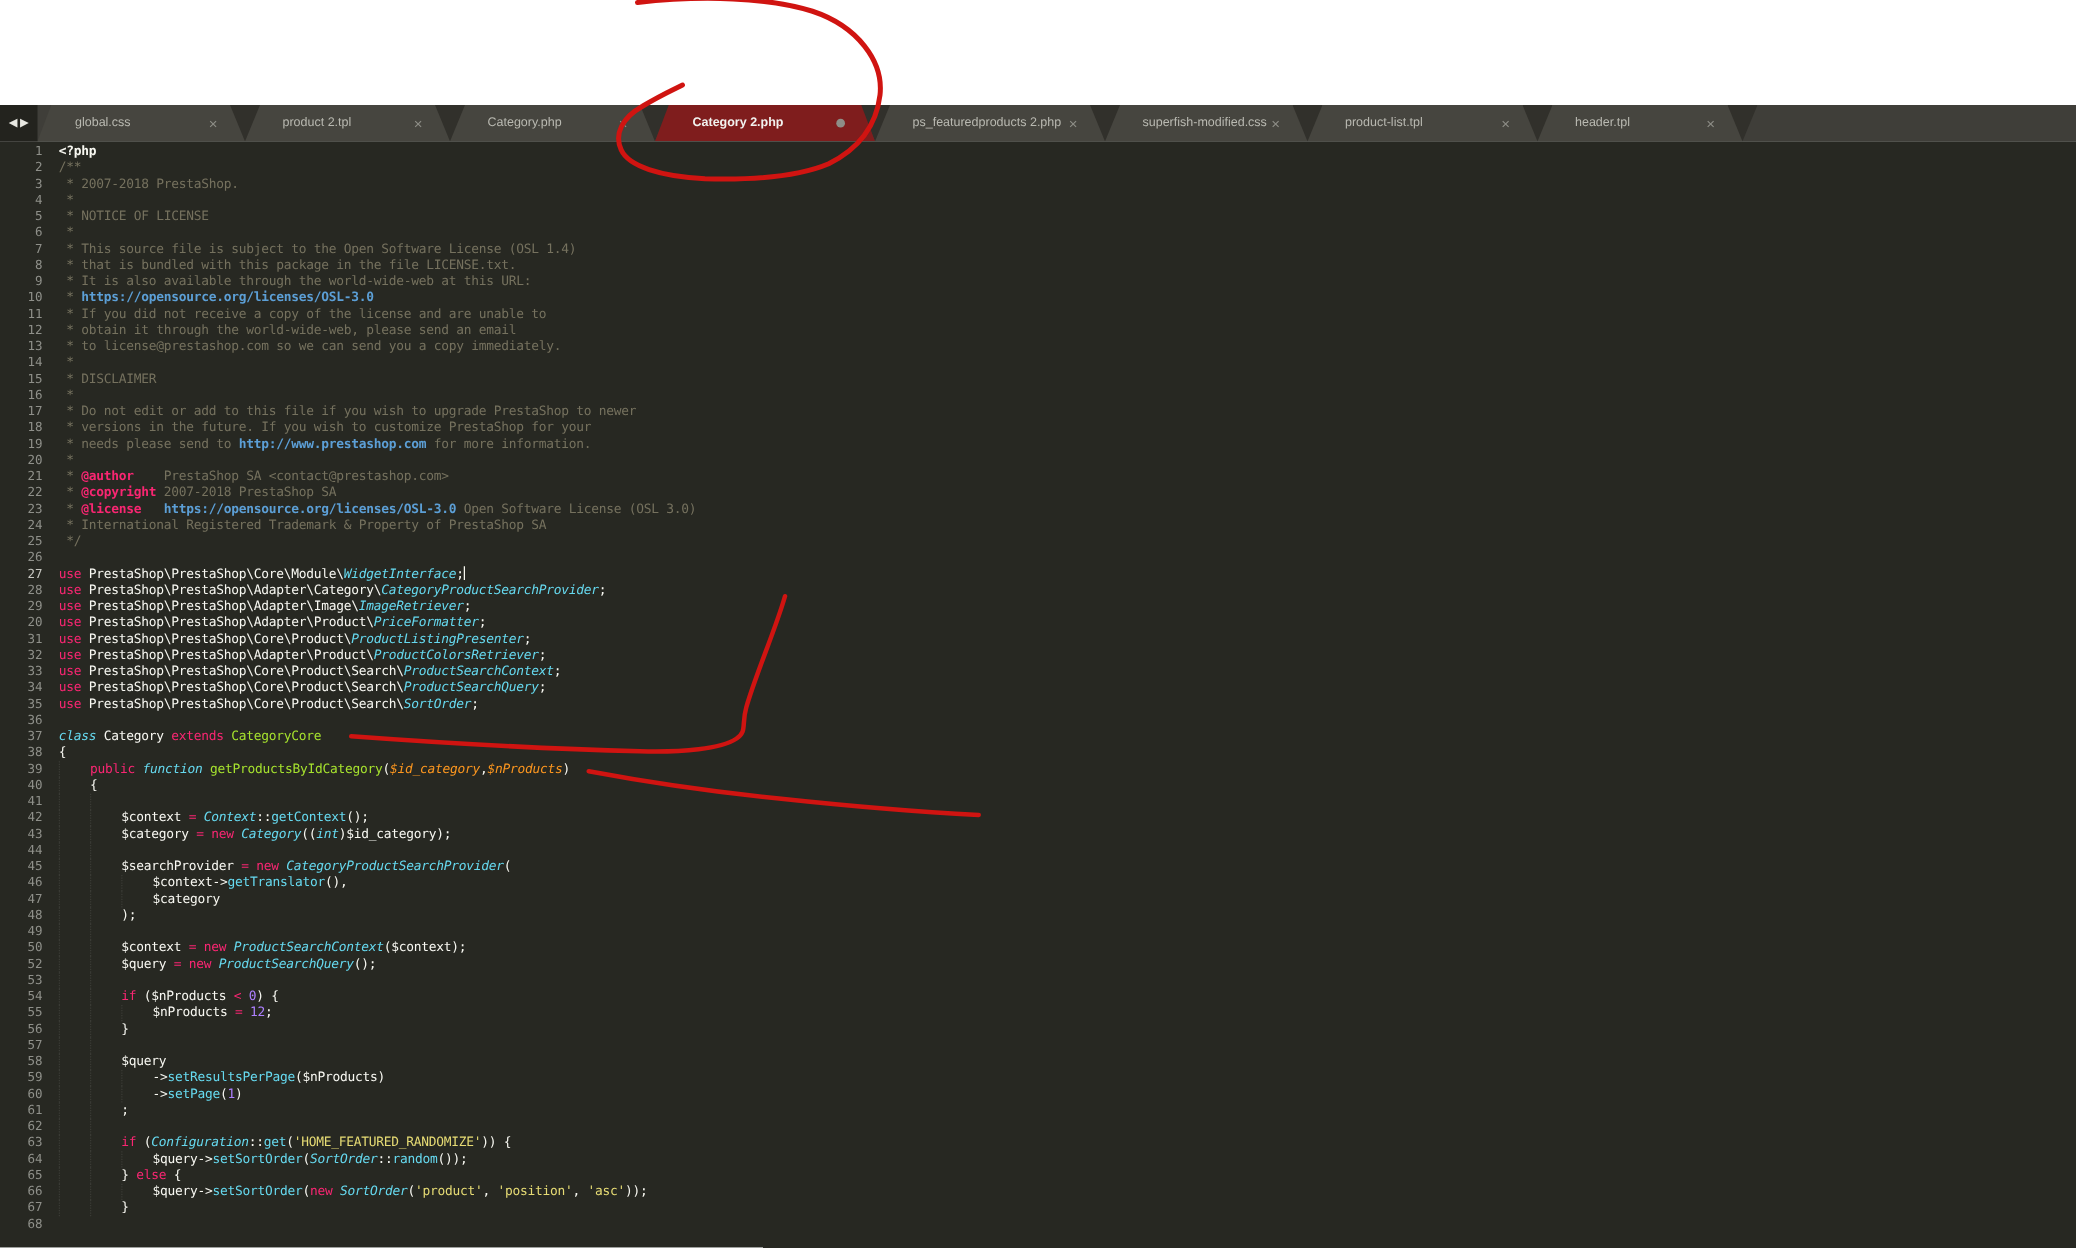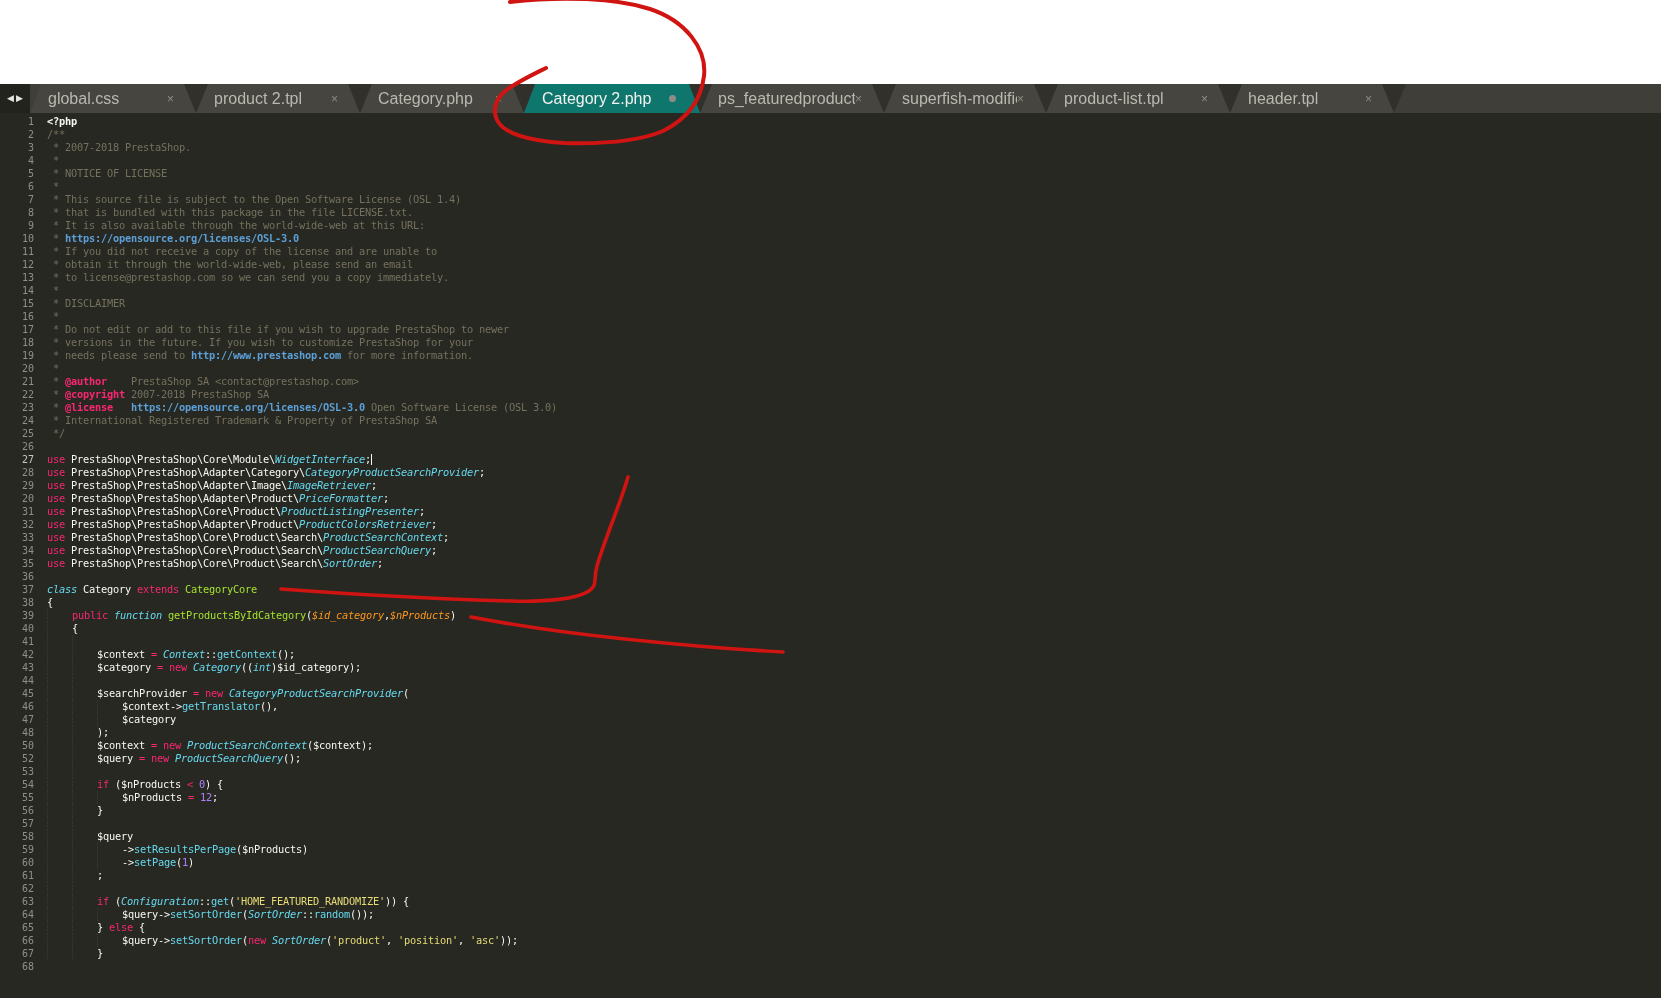--- a/index.html
+++ b/index.html
@@ -6,25 +6,25 @@
   #stage{position:relative;width:1661px;height:998px;font-family:"Liberation Sans",sans-serif;}
   
   #top-band{position:absolute;left:0;top:0;width:1661px;height:84px;background:#ffffff;}
   
   #tabbar{position:absolute;left:0;top:84px;width:1661px;height:29px;background:#3f3e39;}
   #tab-scroll{position:absolute;left:0;top:0;width:30px;height:29px;background:#23231e;display:flex;align-items:center;justify-content:center;gap:2px;z-index:4;}
   #tab-scroll span{color:#e8e8e2;font-size:9px;line-height:1;cursor:default;}
   .tab{position:absolute;top:0;height:29px;background:#46453f;z-index:1;
        clip-path:polygon(11px 0, calc(100% - 11px) 0, 100% 100%, 0 100%);
        display:flex;align-items:center;}
-  .tab .tab-label{color:#b9b9b1;font-size:16px;padding-left:18px;white-space:nowrap;
+  .tab .tab-label{color:#b9b9b1;font-size:10px;padding-left:30px;white-space:nowrap;
        overflow:hidden;flex:1 1 auto;}
   .tab .tab-close{color:#8e8e87;font-size:12px;margin-right:22px;line-height:1;}
   .tab .tab-dot{width:7px;height:7px;border-radius:50%;background:#8e8e87;margin-right:24px;flex:0 0 auto;}
-  .tab.active{background:#0f766e;z-index:3;}
+  .tab.active{background:#7f1d1d;z-index:3;font-weight:bold;}
   .tab.active .tab-label{color:#f2f2ef;}
   .wedge{position:absolute;top:0;width:24px;height:29px;background:#31302b;z-index:2;
        clip-path:polygon(0 0,100% 0,50% 100%);}
   
   #editor{position:absolute;left:0;top:113px;width:1661px;height:885px;background:#272822;
        font-family:"DejaVu Sans Mono","Liberation Mono",monospace;font-size:10.3px;letter-spacing:-0.2px;}
   #code-area{position:absolute;left:0;top:2px;width:100%;}
   .row{display:flex;height:13px;line-height:13px;white-space:pre;}
   .gut{flex:0 0 34px;text-align:right;color:#8f908a;font-size:10px;letter-spacing:0;}
   .code{margin-left:13px;}
@@ -147,20 +147,21 @@
         <div class="row"><span class="gut">39</span><span class="code"><span class="g"></span><span class="t-kw">public</span><span class="t-pl"> </span><span class="t-cl">function</span><span class="t-pl"> </span><span class="t-fn">getProductsByIdCategory</span><span class="t-pl">(</span><span class="t-pr">$id_category</span><span class="t-pl">,</span><span class="t-pr">$nProducts</span><span class="t-pl">)</span></span></div>
         <div class="row"><span class="gut">40</span><span class="code"><span class="g"></span><span class="t-pl">{</span></span></div>
         <div class="row"><span class="gut">41</span><span class="code"><span class="g"></span><span class="g"></span></span></div>
         <div class="row"><span class="gut">42</span><span class="code"><span class="g"></span><span class="g"></span><span class="t-pl">$context </span><span class="t-op">=</span><span class="t-pl"> </span><span class="t-cl">Context</span><span class="t-pl">::</span><span class="t-mt">getContext</span><span class="t-pl">();</span></span></div>
         <div class="row"><span class="gut">43</span><span class="code"><span class="g"></span><span class="g"></span><span class="t-pl">$category </span><span class="t-op">=</span><span class="t-pl"> </span><span class="t-kw">new</span><span class="t-pl"> </span><span class="t-cl">Category</span><span class="t-pl">((</span><span class="t-cl">int</span><span class="t-pl">)$id_category);</span></span></div>
         <div class="row"><span class="gut">44</span><span class="code"><span class="g"></span><span class="g"></span></span></div>
         <div class="row"><span class="gut">45</span><span class="code"><span class="g"></span><span class="g"></span><span class="t-pl">$searchProvider </span><span class="t-op">=</span><span class="t-pl"> </span><span class="t-kw">new</span><span class="t-pl"> </span><span class="t-cl">CategoryProductSearchProvider</span><span class="t-pl">(</span></span></div>
         <div class="row"><span class="gut">46</span><span class="code"><span class="g"></span><span class="g"></span><span class="g"></span><span class="t-pl">$context-&gt;</span><span class="t-mt">getTranslator</span><span class="t-pl">(),</span></span></div>
         <div class="row"><span class="gut">47</span><span class="code"><span class="g"></span><span class="g"></span><span class="g"></span><span class="t-pl">$category</span></span></div>
         <div class="row"><span class="gut">48</span><span class="code"><span class="g"></span><span class="g"></span><span class="t-pl">);</span></span></div>
+        <div class="row"><span class="gut">49</span><span class="code"><span class="g"></span><span class="g"></span></span></div>
         <div class="row"><span class="gut">50</span><span class="code"><span class="g"></span><span class="g"></span><span class="t-pl">$context </span><span class="t-op">=</span><span class="t-pl"> </span><span class="t-kw">new</span><span class="t-pl"> </span><span class="t-cl">ProductSearchContext</span><span class="t-pl">($context);</span></span></div>
         <div class="row"><span class="gut">52</span><span class="code"><span class="g"></span><span class="g"></span><span class="t-pl">$query </span><span class="t-op">=</span><span class="t-pl"> </span><span class="t-kw">new</span><span class="t-pl"> </span><span class="t-cl">ProductSearchQuery</span><span class="t-pl">();</span></span></div>
         <div class="row"><span class="gut">53</span><span class="code"><span class="g"></span><span class="g"></span></span></div>
         <div class="row"><span class="gut">54</span><span class="code"><span class="g"></span><span class="g"></span><span class="t-kw">if</span><span class="t-pl"> ($nProducts </span><span class="t-op">&lt;</span><span class="t-pl"> </span><span class="t-nu">0</span><span class="t-pl">) {</span></span></div>
         <div class="row"><span class="gut">55</span><span class="code"><span class="g"></span><span class="g"></span><span class="g"></span><span class="t-pl">$nProducts </span><span class="t-op">=</span><span class="t-pl"> </span><span class="t-nu">12</span><span class="t-pl">;</span></span></div>
         <div class="row"><span class="gut">56</span><span class="code"><span class="g"></span><span class="g"></span><span class="t-pl">}</span></span></div>
         <div class="row"><span class="gut">57</span><span class="code"><span class="g"></span><span class="g"></span></span></div>
         <div class="row"><span class="gut">58</span><span class="code"><span class="g"></span><span class="g"></span><span class="t-pl">$query</span></span></div>
         <div class="row"><span class="gut">59</span><span class="code"><span class="g"></span><span class="g"></span><span class="g"></span><span class="t-pl">-&gt;</span><span class="t-mt">setResultsPerPage</span><span class="t-pl">($nProducts)</span></span></div>
         <div class="row"><span class="gut">60</span><span class="code"><span class="g"></span><span class="g"></span><span class="g"></span><span class="t-pl">-&gt;</span><span class="t-mt">setPage</span><span class="t-pl">(</span><span class="t-nu">1</span><span class="t-pl">)</span></span></div>

